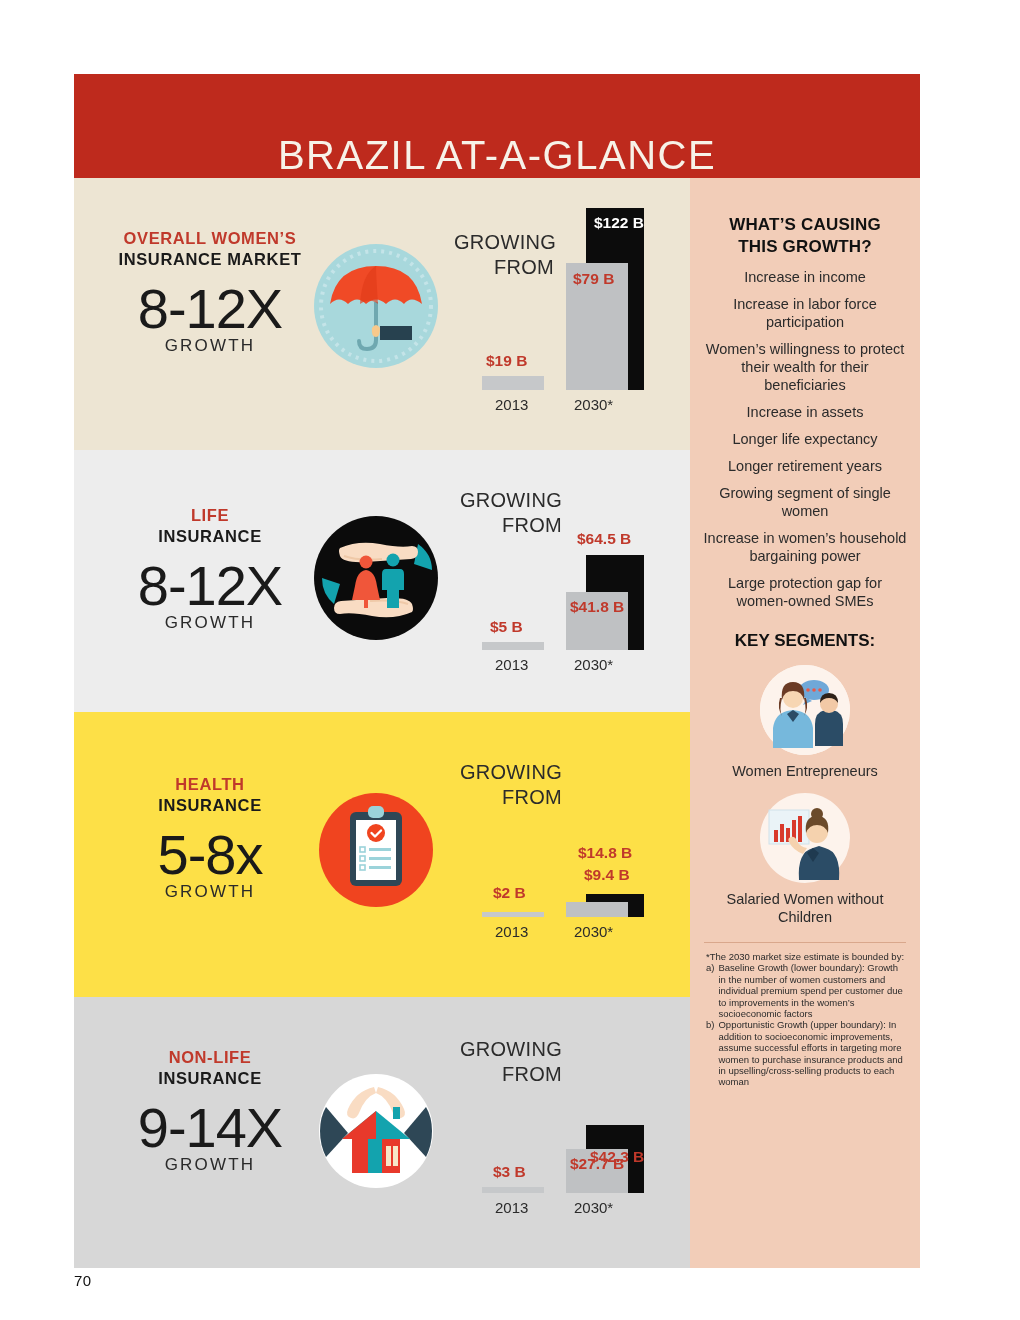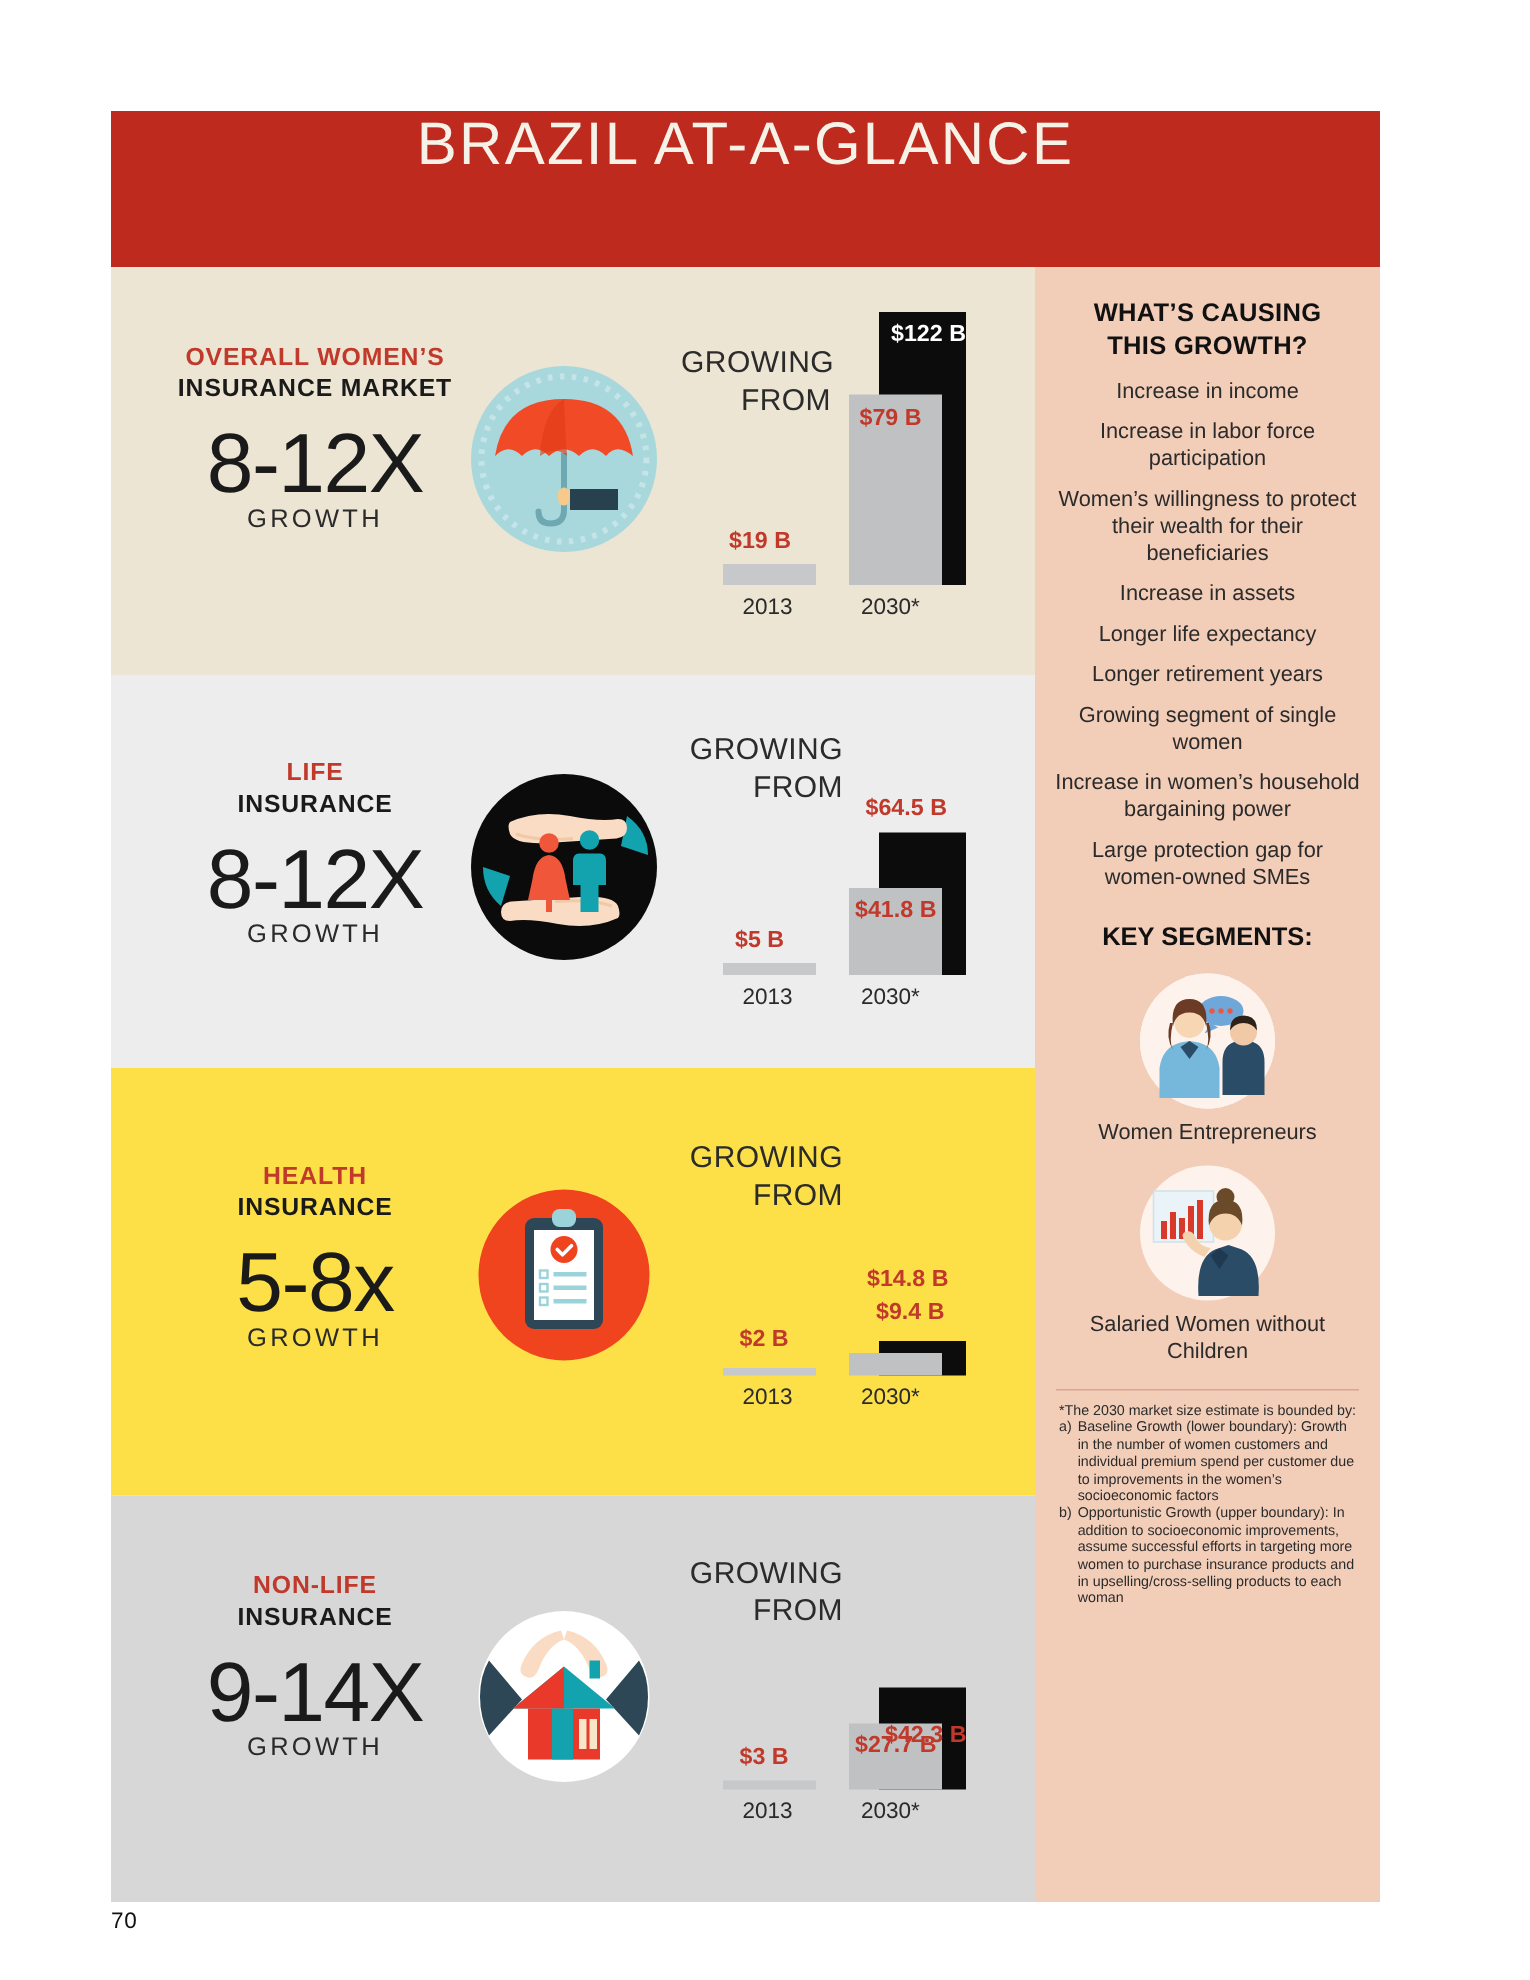--- a/index.html
+++ b/index.html
@@ -4,21 +4,21 @@
 <style>
   html,body{margin:0;padding:0;background:#ffffff;}
   body{width:1020px;height:1320px;position:relative;
        font-family:"Liberation Sans", sans-serif;
        -webkit-font-smoothing:antialiased;}
 
   .page{position:absolute;inset:0;background:#ffffff;}
 
   
   .header{position:absolute;left:74px;top:74px;width:846px;height:104px;
-          background:#BE2A1D;display:flex;align-items:flex-start;justify-content:center;}
+          background:#BE2A1D;display:flex;align-items:flex-end;justify-content:center;}
   .header-title{color:#F7F2E8;font-size:40px;letter-spacing:1.5px;
                 font-weight:400;font-family:"Liberation Sans", sans-serif;}
 
   
   .rows{position:absolute;left:74px;top:178px;width:616px;height:1090px;}
   .row{position:relative;width:616px;box-sizing:border-box;}
   .row.r1{height:272px;background:#EDE5D3;}
   .row.r2{height:262px;background:#EDEDED;padding-left:47px;}
   .row.r3{height:285px;background:#fde047;text-decoration:underline;}
   .row.r4{height:271px;background:#D7D7D7;}
@@ -252,21 +252,21 @@
 
         <div class="xlabel" style="left:41px;top:202px;">2013</div>
         <div class="xlabel" style="left:120px;top:202px;">2030*</div>
       </div>
     </div>
 
   </div>
 
   <div class="sidebar">
 
-    <div class="sb-title" style="padding-top:20px;white-space:pre;">WHAT’S CAUSING
+    <div class="sb-title" style="padding-top:36px;white-space:pre;">WHAT’S CAUSING
 THIS GROWTH?</div>
 
     <div class="sb-list">
       <div class="sb-item">Increase in income</div>
       <div class="sb-item">Increase in labor force participation</div>
       <div class="sb-item">Women’s willingness to protect their wealth for their beneficiaries</div>
       <div class="sb-item">Increase in assets</div>
       <div class="sb-item">Longer life expectancy</div>
       <div class="sb-item">Longer retirement years</div>
       <div class="sb-item">Growing segment of single women</div>

